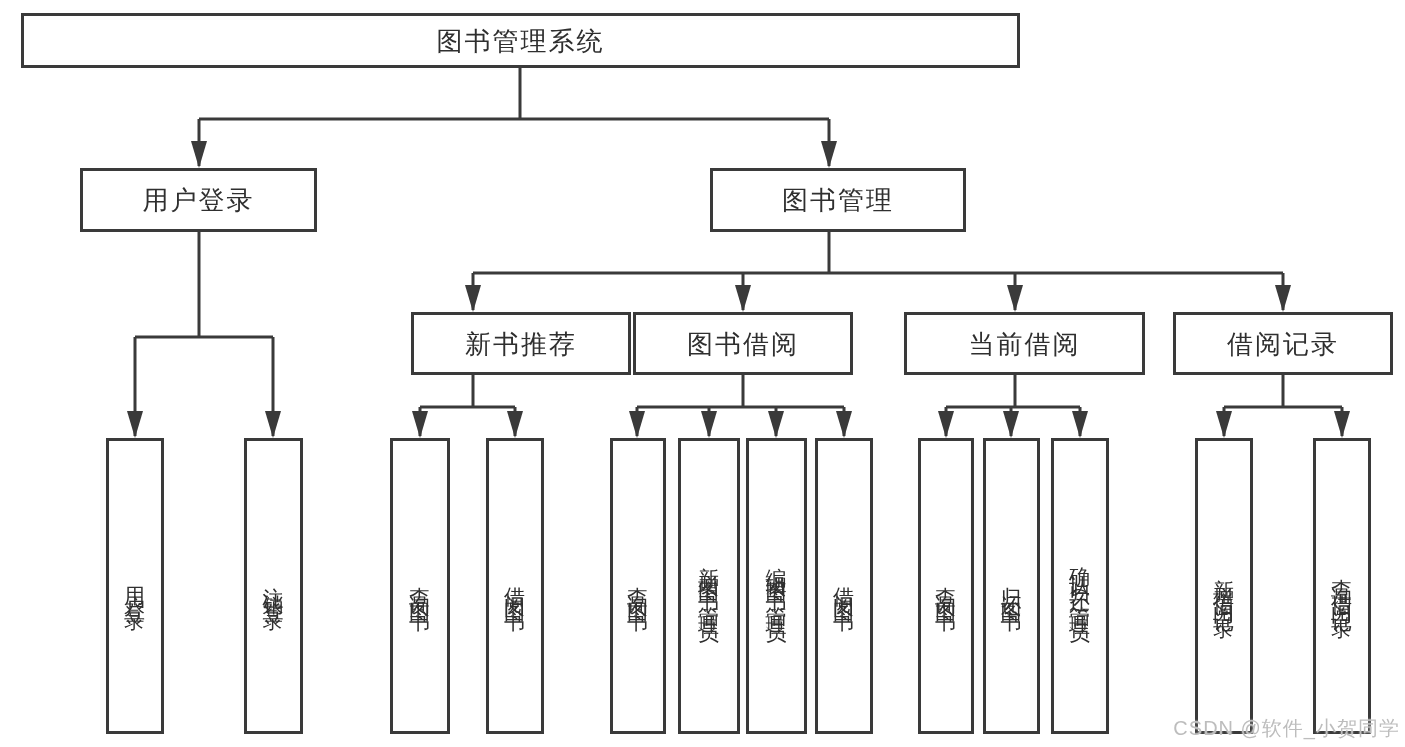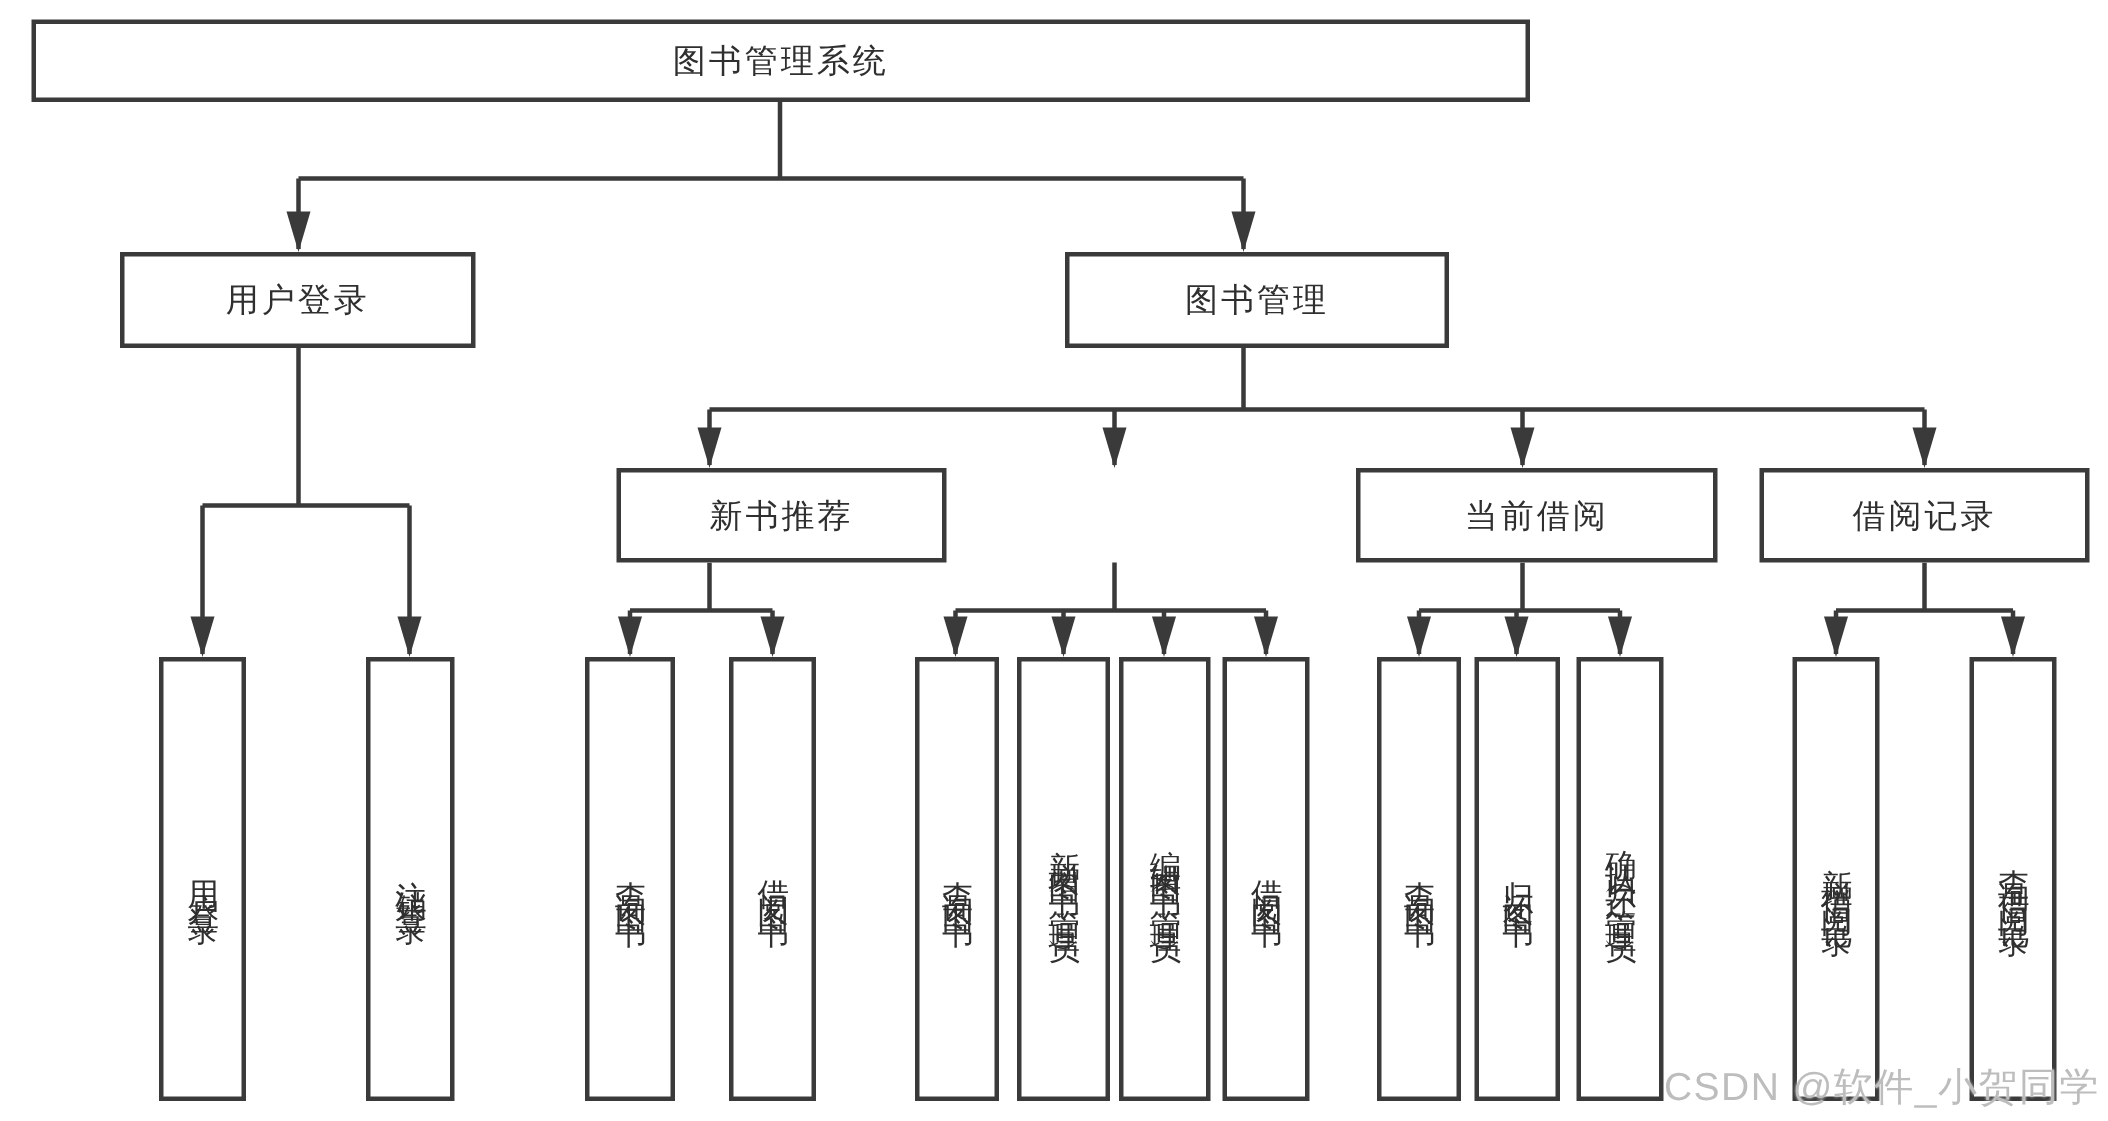--- a/index.html
+++ b/index.html
@@ -29,37 +29,37 @@
   }
   .node {
     position: absolute;
     background: #ffffff;
     border: 3px solid var(--line);
     display: flex;
     align-items: center;
     justify-content: center;
   }
   .hbox span {
-    font-size: 22px;
+    font-size: 26px;
     letter-spacing: 2px;
     line-height: 1;
     white-space: nowrap;
   }
   .vbox span {
     writing-mode: vertical-rl;
     line-height: 1;
     font-size: 21px;
     letter-spacing: 8px;
     white-space: nowrap;
   }
   .watermark {
     position: absolute;
     right: 5px;
     bottom: 5px;
-    font-size: 26px;
+    font-size: 20px;
     letter-spacing: 1px;
     color: var(--watermark);
     z-index: 5;
     text-shadow: 0 0 2px #ffffff;
     white-space: nowrap;
   }
 </style>
 </head>
 <body>
 
@@ -105,20 +105,23 @@
   <div class="node hbox" style="left:80px; top:168px; width:237px; height:64px;">
     <span>用户登录</span>
   </div>
   <div class="node hbox" style="left:710px; top:168px; width:256px; height:64px;">
     <span>图书管理</span>
   </div>
 
   <div class="node hbox" style="left:363px; top:312px; width:220px; height:63px;margin-left:48px;">
     <span>新书推荐</span>
   </div>
+  <div class="node hbox" style="left:633px; top:312px; width:220px; height:63px;">
+    <span>图书借阅</span>
+  </div>
   <div class="node hbox" style="left:904px; top:312px; width:241px; height:63px;">
     <span>当前借阅</span>
   </div>
   <div class="node hbox" style="left:1173px; top:312px; width:220px; height:63px;">
     <span>借阅记录</span>
   </div>
 
   <div class="node vbox" style="left:106px; top:438px; width:58px; height:296px;">
     <span>用户登录</span>
   </div>

